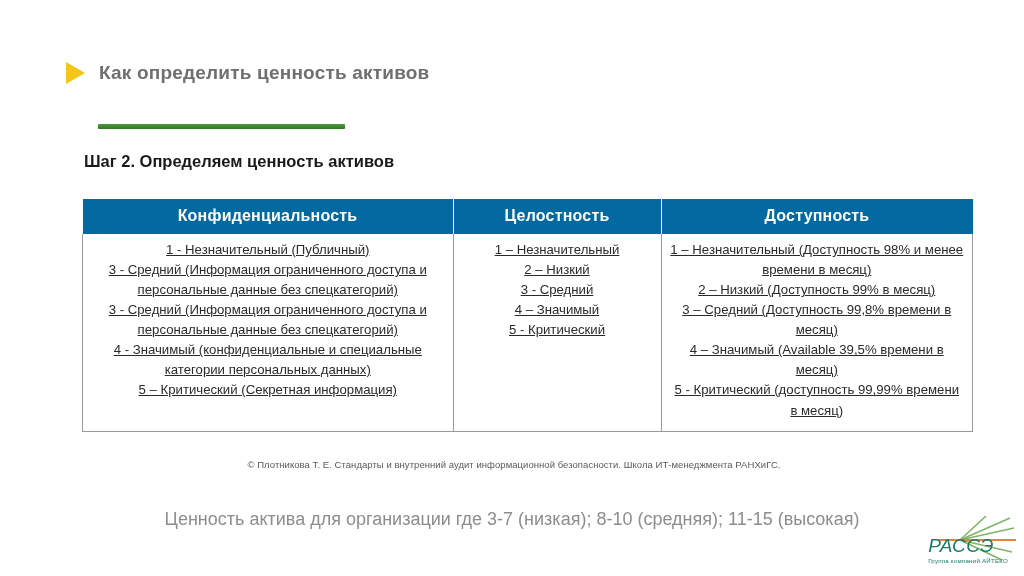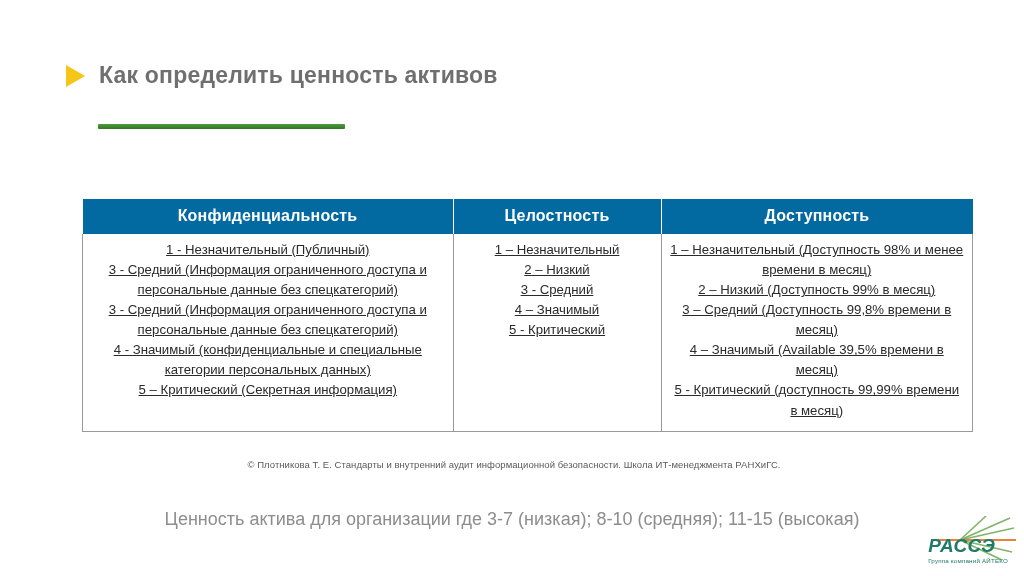--- a/index.html
+++ b/index.html
@@ -45,21 +45,21 @@
     top:-11px;
     width:0;height:0;
     border-top: 11px solid transparent;
     border-bottom: 11px solid transparent;
     border-left: 19px solid transparent;
     background: linear-gradient(90deg,#f7e07a 0%, #f2b11c 100%);
     -webkit-mask: linear-gradient(#000,#000);
     clip-path: polygon(0 0, 100% 50%, 0 100%);
   }
   .slide-title {
-    font-size: 23px;
+    font-size: 19px;
     font-weight: bold;
     color: #6f6f6f;
     letter-spacing: 0.2px;
     white-space: nowrap;
   }
 
   .accent-line {
     position: absolute;
     left: 98px;
     top: 124px;
@@ -167,21 +167,21 @@
 
   .logo-right {
     position: absolute;
     right: 16px;
     bottom: 12px;
     line-height: 1;
     text-align: left;
   }
   .logo-right .mark {
     font-size: 19px;
-    font-weight: bold;
+    font-weight: normal;
     font-style: italic;
     color: #1f7a6a;
     letter-spacing: 0.5px;
   }
   .logo-right .tagline {
     margin-top: 3px;
     font-size: 6.2px;
     color: #1f7a6a;
     letter-spacing: 0.2px;
   }
@@ -199,20 +199,21 @@
 
 <div class="slide">
 
   <div class="title-row">
     <span class="play-arrow"></span>
     <span class="slide-title">Как определить ценность активов</span>
   </div>
 
   <div class="accent-line"></div>
 
+  <div class="subtitle">Шаг 2. Определяем ценность активов</div>
 
   <table class="value-table">
     <thead>
       <tr>
         <th class="col-conf">Конфиденциальность</th>
         <th class="col-integ">Целостность</th>
         <th class="col-avail">Доступность</th>
       </tr>
     </thead>
     <tbody>

